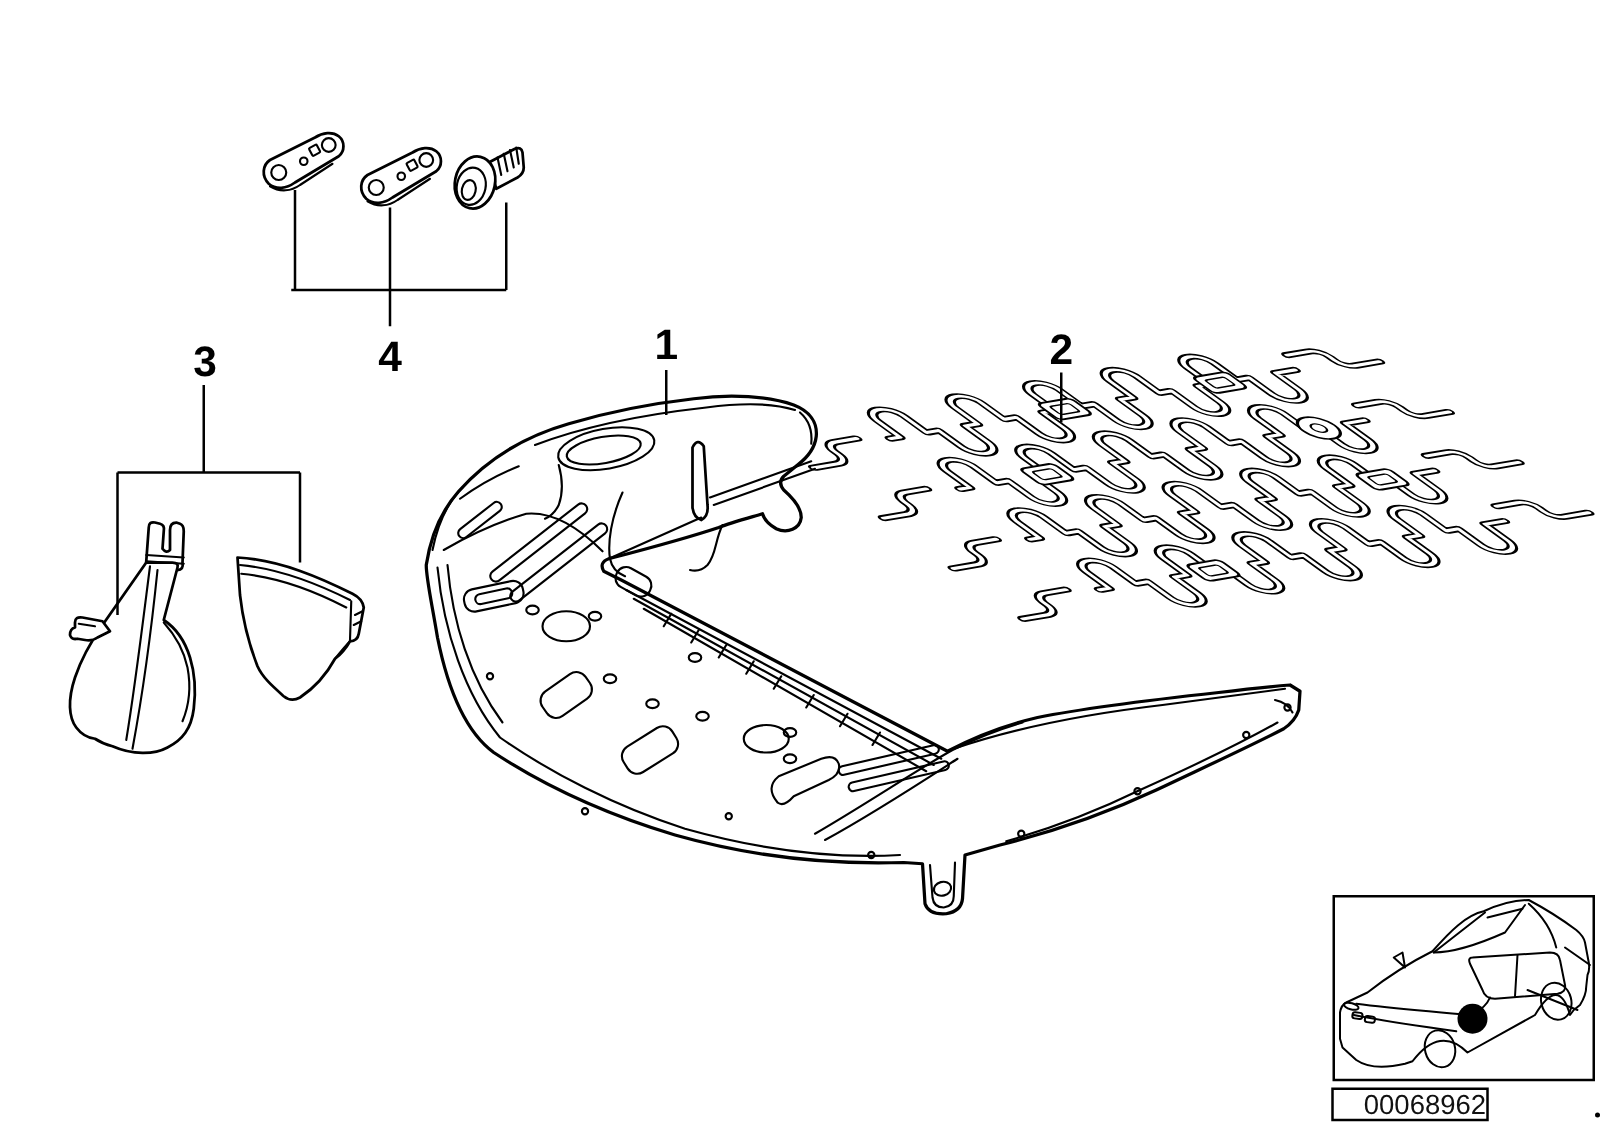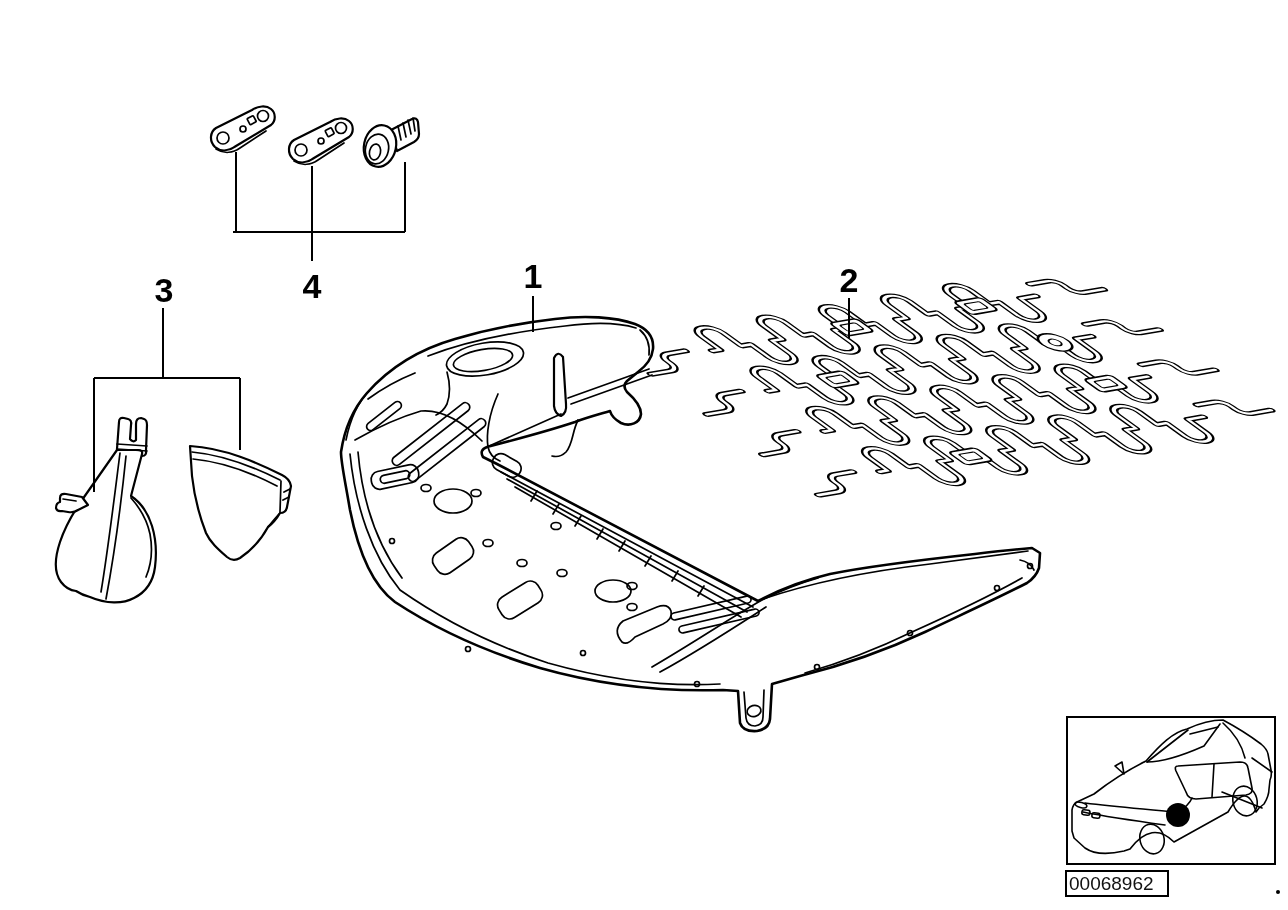--- a/index.html
+++ b/index.html
@@ -13,21 +13,21 @@
   .wi{stroke:#fff;stroke-width:3.2;stroke-linecap:round;stroke-linejoin:round;fill:none;}
   .clip{fill:#fff;stroke:#000;stroke-width:2;}
   .clip-in{fill:none;stroke:#000;stroke-width:1.5;}
   
   .o{stroke:#000;stroke-width:2.6;fill:#fff;stroke-linejoin:round;}
   .d{stroke:#000;stroke-width:1.7;fill:none;stroke-linejoin:round;stroke-linecap:round;}
   .f{stroke:#000;stroke-width:2.2;fill:#fff;stroke-linejoin:round;}
   .ld{stroke:#000;stroke-width:2;fill:none;}
   #car-box{position:absolute;left:1066px;top:716px;width:206px;height:145px;border:2px solid #000;background:#fff;}
   #code-box{position:absolute;left:1065px;top:870px;width:98px;height:23px;border:2px solid #000;background:#fff;
-            font-size:19px;line-height:23px;color:#111;padding-left:2px;white-space:nowrap;}
+            font-size:22px;line-height:23px;color:#111;padding-left:24px;white-space:nowrap;}
 </style>
 </head>
 <body>
 
 <div id="stage">
 
   <svg id="art" width="1288" height="910" viewBox="0 0 1288 910">
     <defs>
       <g id="meshArt" fill="none">
         <path id="srow" d="M -6 0 h 8 v -20 a 11 11 0 0 1 22 0 v 20 h 10 v 20 a 11 11 0 0 0 22 0 v -20 h 10 v -20 a 11 11 0 0 1 22 0 v 20 h 10 v 20 a 11 11 0 0 0 22 0 v -20 h 10 v -20 a 11 11 0 0 1 22 0 v 20 h 10 v 20 a 11 11 0 0 0 22 0 v -20 h 10 v -20 a 11 11 0 0 1 22 0 v 20 h 10 v 20 a 11 11 0 0 0 22 0 v -20 h 10 v -20 a 11 11 0 0 1 22 0 v 20 h 10 v 20 a 11 11 0 0 0 22 0 v -20 h 16"></path>

